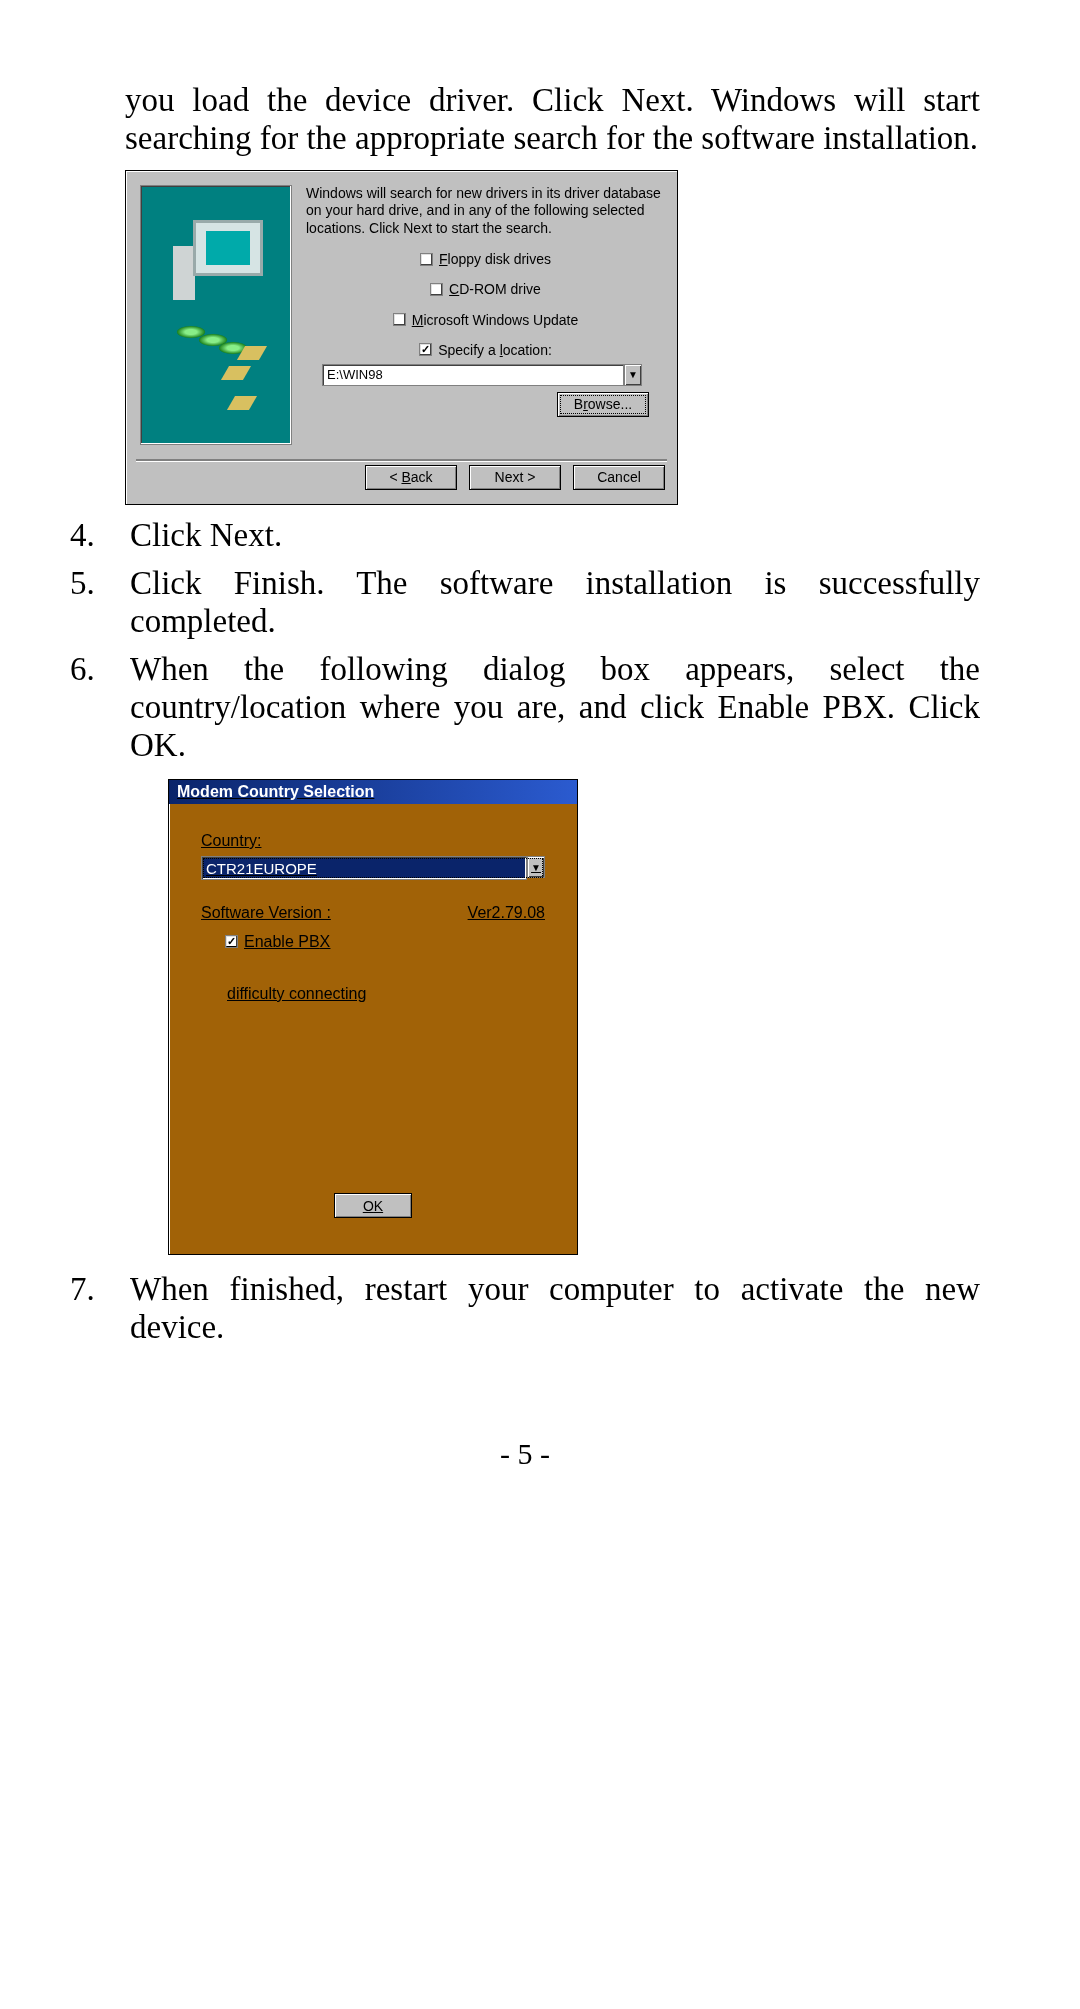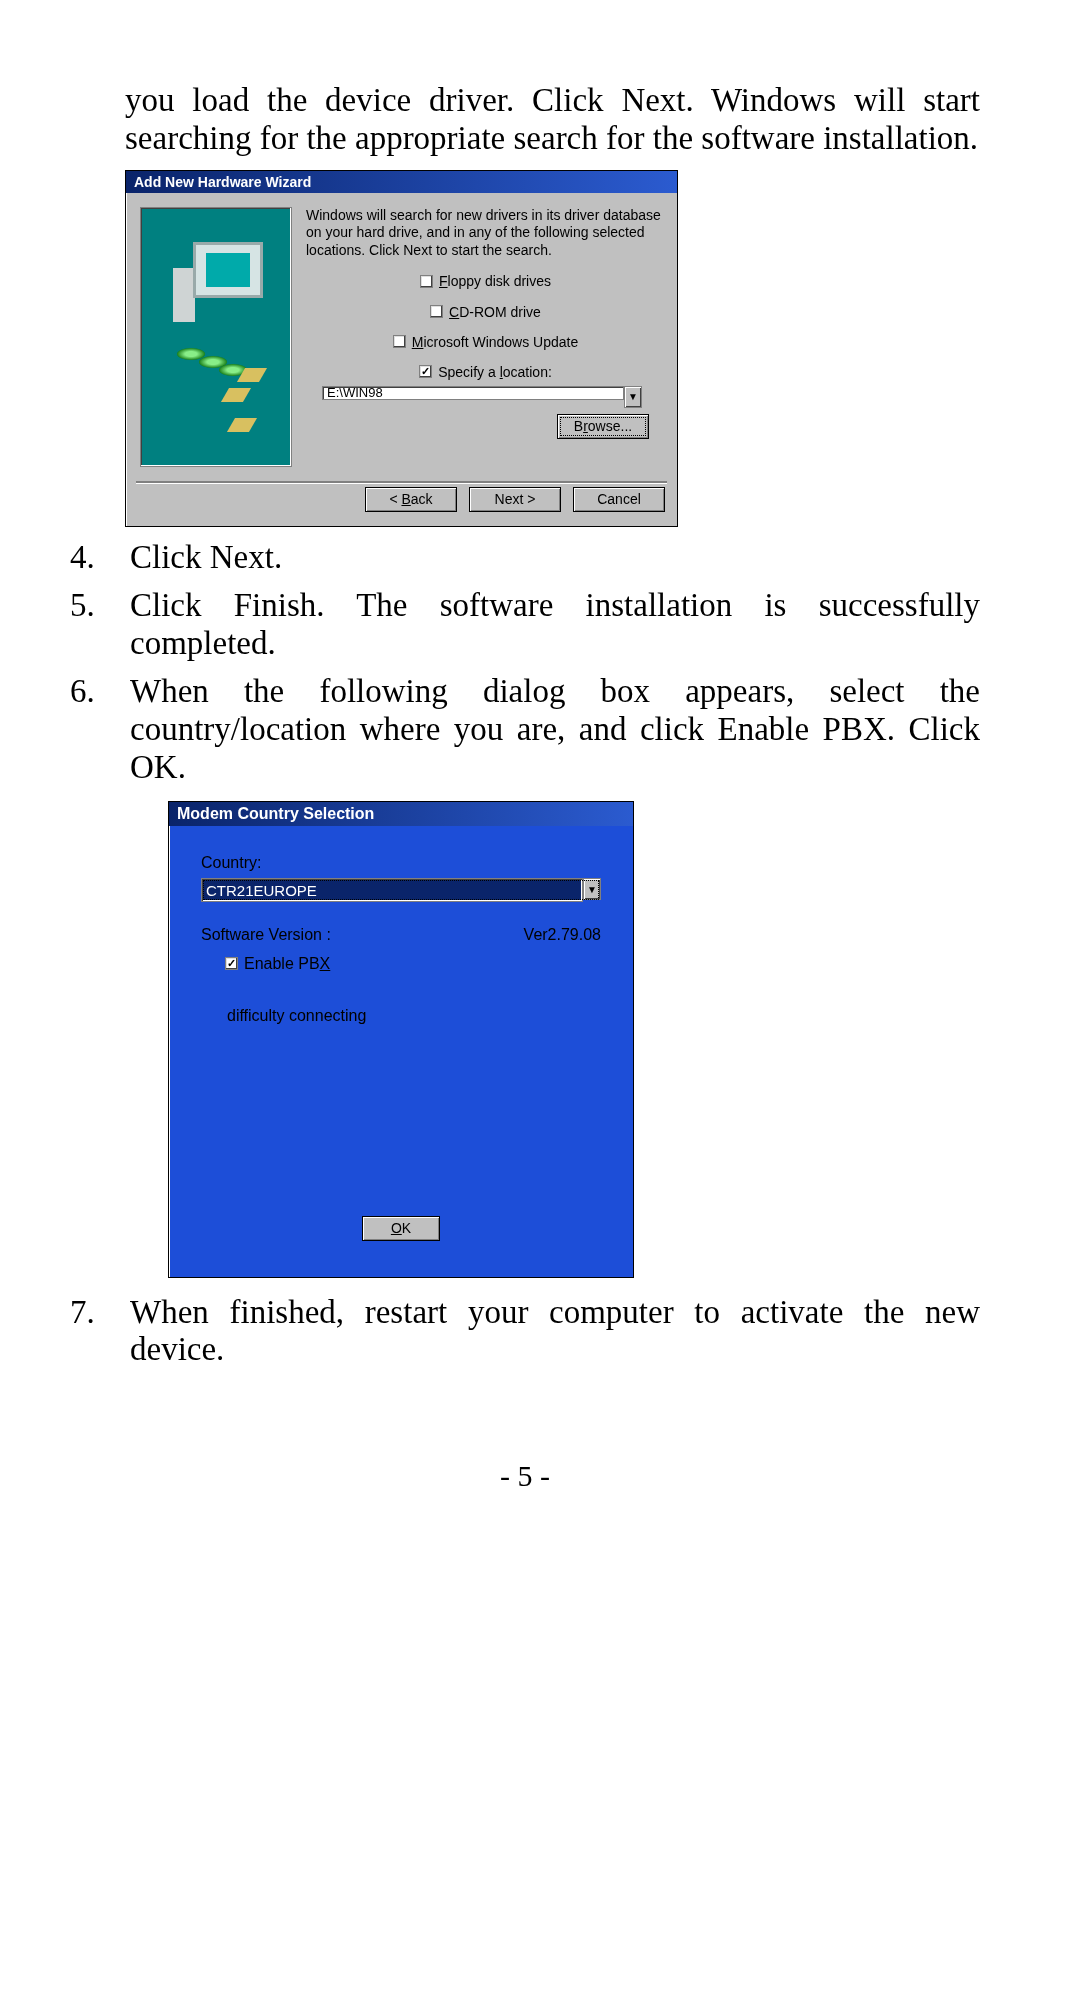--- a/index.html
+++ b/index.html
@@ -90,21 +90,21 @@
   }
   .chkbox.checked::after{ content:"✓"; font-weight:bold; }
   .und { text-decoration: underline; }
 
   .location-box {
     margin-left: 16px;
     width: 320px;
     display:flex;
   }
   .location-input {
-    flex:1; height:14px; border:1px solid #808080;
+    flex:1; height:22px; border:1px solid #808080;
     box-shadow: inset 1px 1px 0 #404040, inset -1px -1px 0 #fff;
     background:#fff; font-family: Tahoma, Arial, sans-serif; font-size:13px;
     padding: 2px 4px;
   }
   .dropdown-btn {
     width:18px; height:22px; border:1px solid #808080;
     background:#c0c0c0; box-shadow: inset 1px 1px 0 #fff, inset -1px -1px 0 #404040;
     display:flex; align-items:center; justify-content:center; font-size:10px;
   }
 
@@ -129,28 +129,29 @@
   }
 
   
   .olist { margin-left:0; padding-left:0; list-style:none; }
   .oli { display:flex; gap:22px; margin-top:10px; }
   .onum { width:38px; flex:none; text-align:left; margin-left:0; }
   .otxt { flex:1; text-align:justify; }
 
   
   .modem {
-    width: 466px;
+    width: 410px;
     margin: 14px 0 0 98px;
     font-family: Tahoma, Arial, sans-serif;
     font-size: 16px;
     color:#000;
-    background:#1d4ed8;
+    background:#a16207;
     border:1px solid #000;
     box-shadow: inset 1px 1px 0 #fff;
+    text-decoration: underline;
   }
   .modem-title{
     background: linear-gradient(90deg, #0a246a 0%, #2b5bd0 100%);
     color:#fff; font-weight:bold; padding:3px 8px;
   }
   .modem-body { padding: 28px 32px 14px 32px; }
   .field-label { margin-bottom:6px; }
   .country-select {
     display:flex;
     outline:1px dotted #000; outline-offset:-3px;
@@ -175,21 +176,20 @@
   .bold{font-weight:normal;}
 </style>
 </head>
 <body>
 
 <p class="para1">
   <span>you load the device driver. Click </span><span class="bold">Next.</span><span> Windows will start searching for the appropriate search for the software installation.</span>
 </p>
 
 <div class="wizard">
-  <div class="wizard-title">Add New Hardware Wizard</div>
   <div class="wizard-body">
     <div class="wizard-image">
       <div class="tower"></div>
       <div class="monitor"></div>
       <div class="disk1"></div>
       <div class="disk2"></div>
       <div class="disk3"></div>
       <div class="chip1"></div>
       <div class="chip2"></div>
       <div class="chip3"></div>

